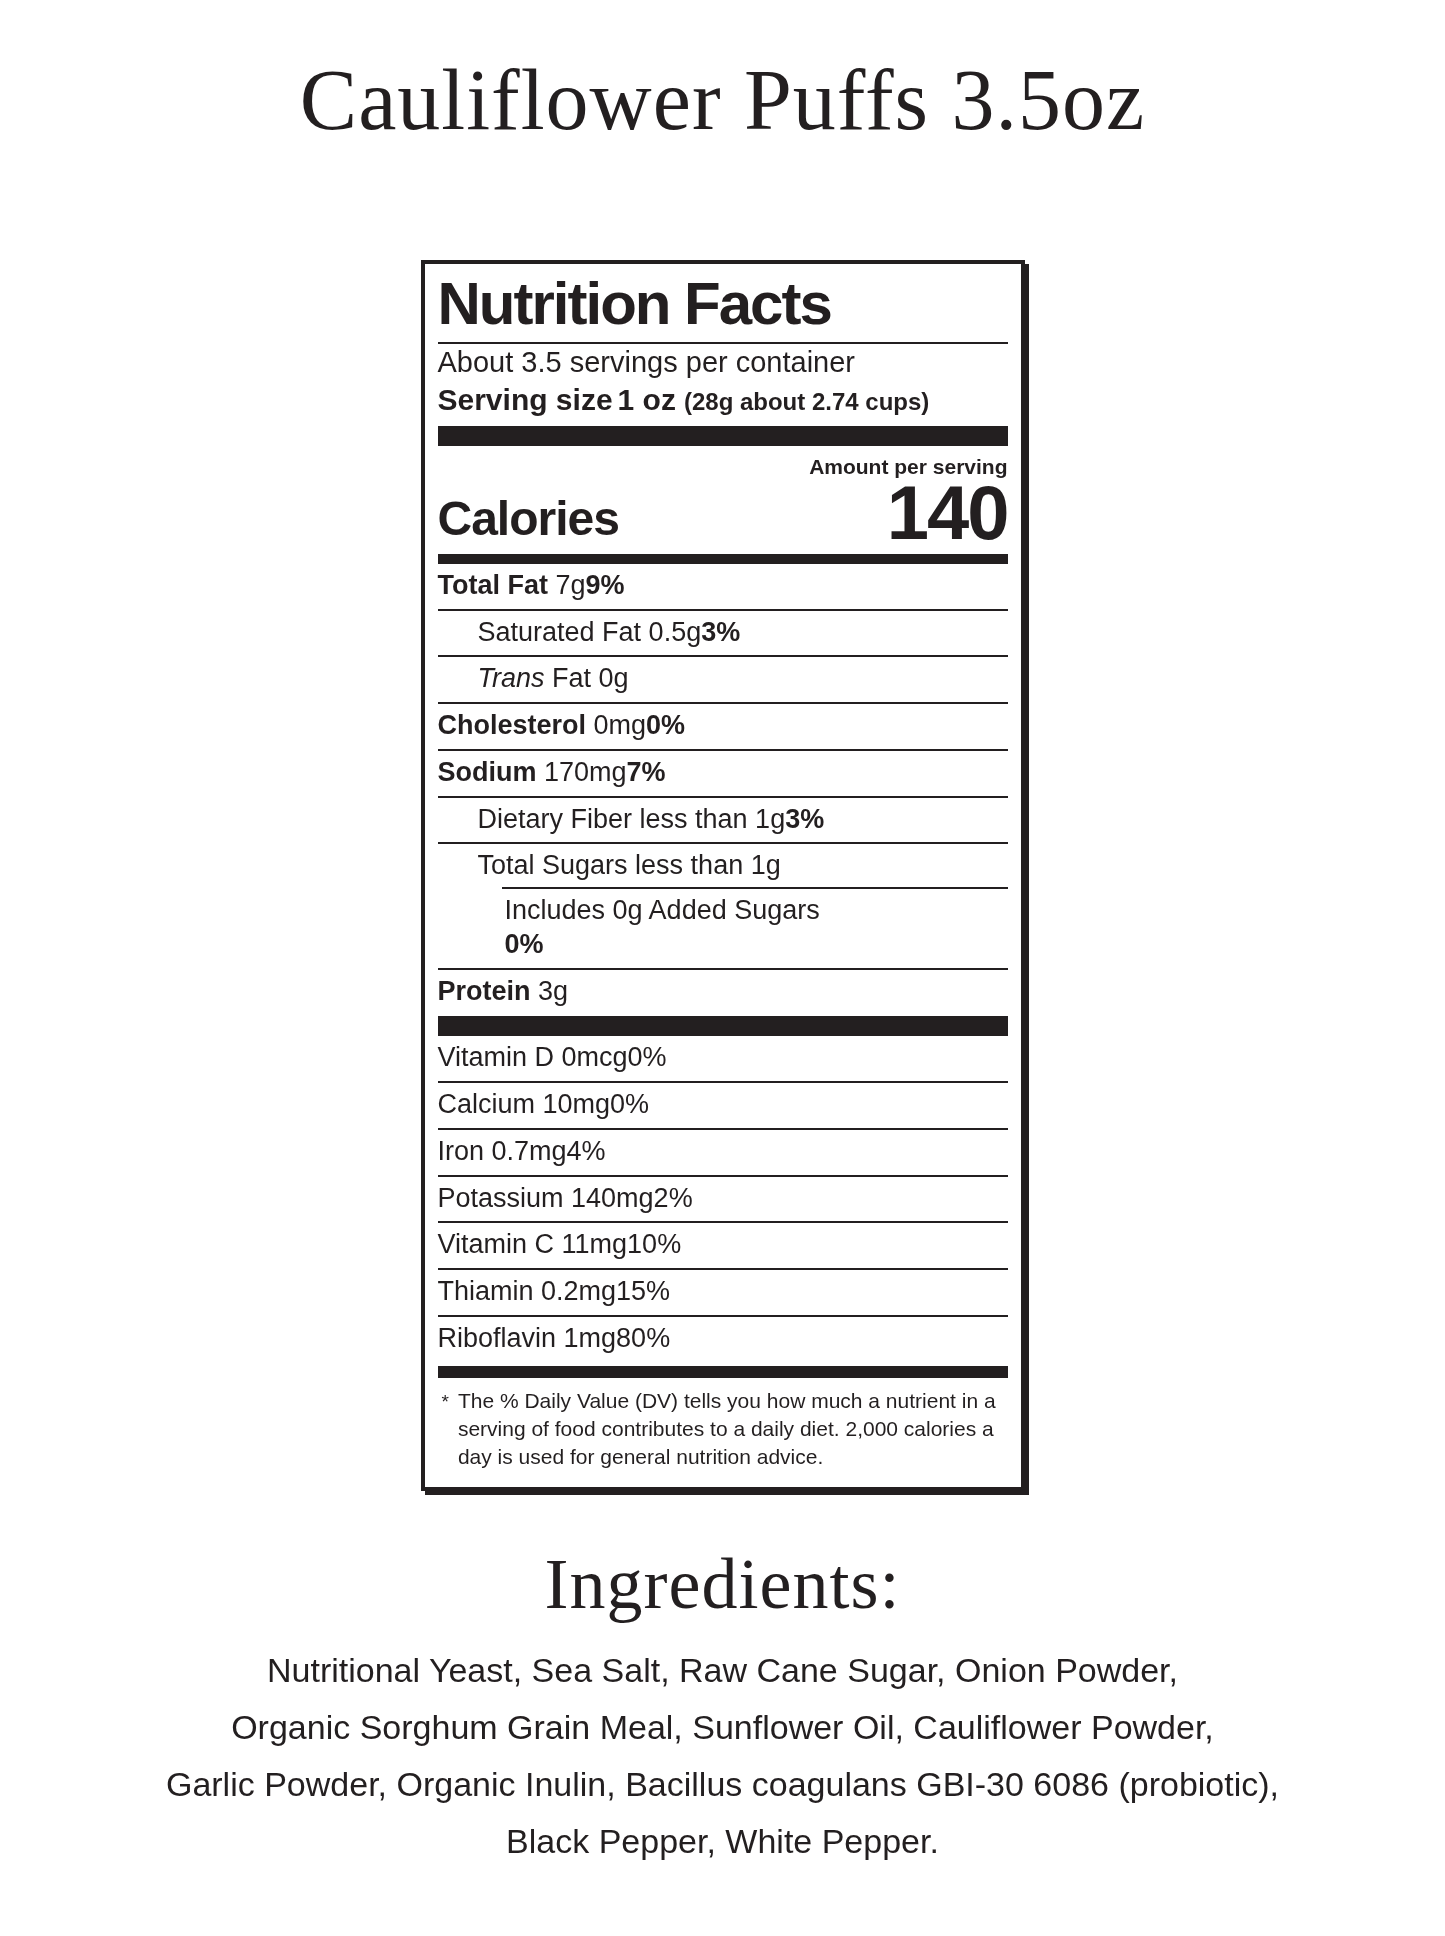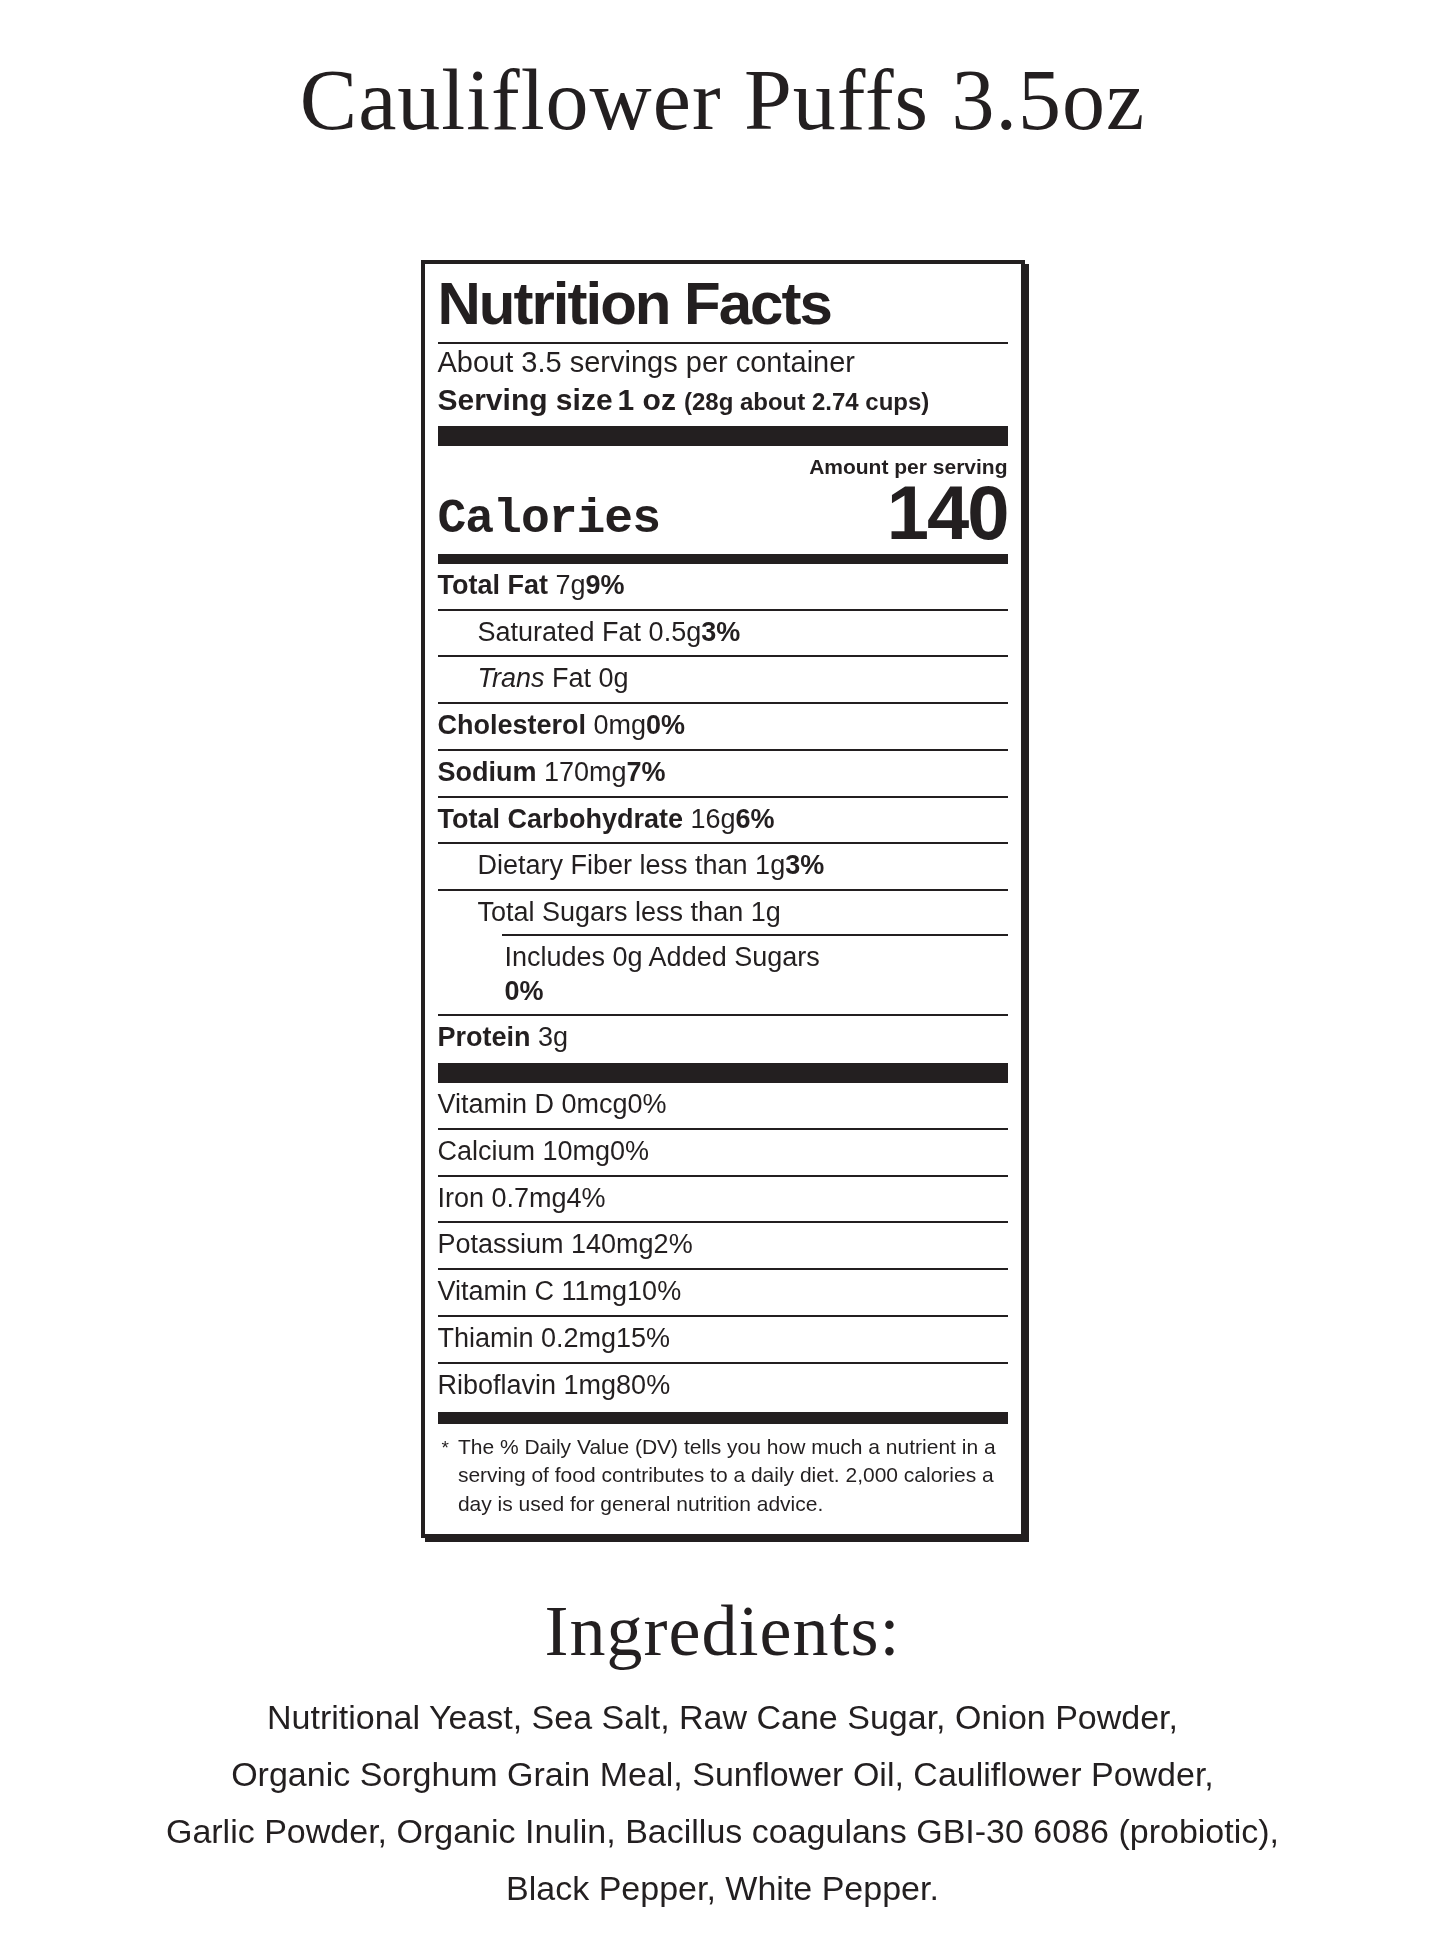--- a/index.html
+++ b/index.html
@@ -40,21 +40,21 @@
   }
   .nf-servings { font-size: 29px; line-height: 1.25; }
   .nf-serving-size { display: flex; align-items: baseline; padding: 3px 0 9px; }
   .nf-serving-size .ss-label { font-size: 30px; font-weight: 700; }
   .nf-serving-size .ss-value { font-size: 30px; font-weight: 700; margin-left: 5px; }
   .nf-serving-size .ss-detail { font-size: 24px; font-weight: 700; margin-left: 8px; }
   .bar-thick { height: 20px; background: var(--ink); }
   .bar-med   { height: 10px; background: var(--ink); }
   .nf-aps { font-size: 21px; font-weight: 700; padding-top: 9px; text-align: right; }
   .nf-cal-row { display: flex; justify-content: space-between; align-items: flex-end; padding: 0 0 6px; }
-  .nf-cal-label { font-size: 48px; font-weight: 700; letter-spacing: -1px; line-height: 1; padding-bottom: 5px; font-family: Liberation Mono, monospace; }
+  .nf-cal-label { font-size: 48px; font-weight: 700; letter-spacing: -1px; line-height: 1; padding-bottom: 5px; }
   .nf-cal-value { font-size: 76px; font-weight: 700; letter-spacing: -2px; line-height: 0.9; }
   .nf-dv-header {
     text-align: right; font-size: 24px; font-weight: 700;
     padding: 7px 0 6px; border-bottom: 2px solid var(--ink); margin-top: 6px;
   }
   .nrow {
     position: relative;
     display: flex; justify-content: flex-start; align-items: baseline;
     font-size: 27px; line-height: 1.25;
     padding: 5px 0 6px;
@@ -129,24 +129,20 @@
         <span class="ndv-b"></span>
       </div>
       <div class="nrow ind0 sep-full">
         <span class="nleft"><span class="b">Cholesterol</span><span>&nbsp;0mg</span></span>
         <span class="ndv-b">0%</span>
       </div>
       <div class="nrow ind0 sep-full">
         <span class="nleft"><span class="b">Sodium</span><span>&nbsp;170mg</span></span>
         <span class="ndv-b">7%</span>
       </div>
-      <div class="nrow ind0 sep-full">
-        <span class="nleft"><span class="b">Total Carbohydrate</span><span>&nbsp;16g</span></span>
-        <span class="ndv-b">6%</span>
-      </div>
       <div class="nrow ind1 sep-full">
         <span class="nleft"><span>Dietary Fiber</span><span>&nbsp;less than 1g</span></span>
         <span class="ndv-b">3%</span>
       </div>
       <div class="nrow ind1 sep-partial">
         <span class="nleft"><span>Total Sugars</span><span>&nbsp;less than 1g</span></span>
         <span class="ndv-b"></span>
       </div>
       <div class="nrow ind2 sep-full">
         <span class="nleft"><span>Includes 0g Added Sugars</span></span>

